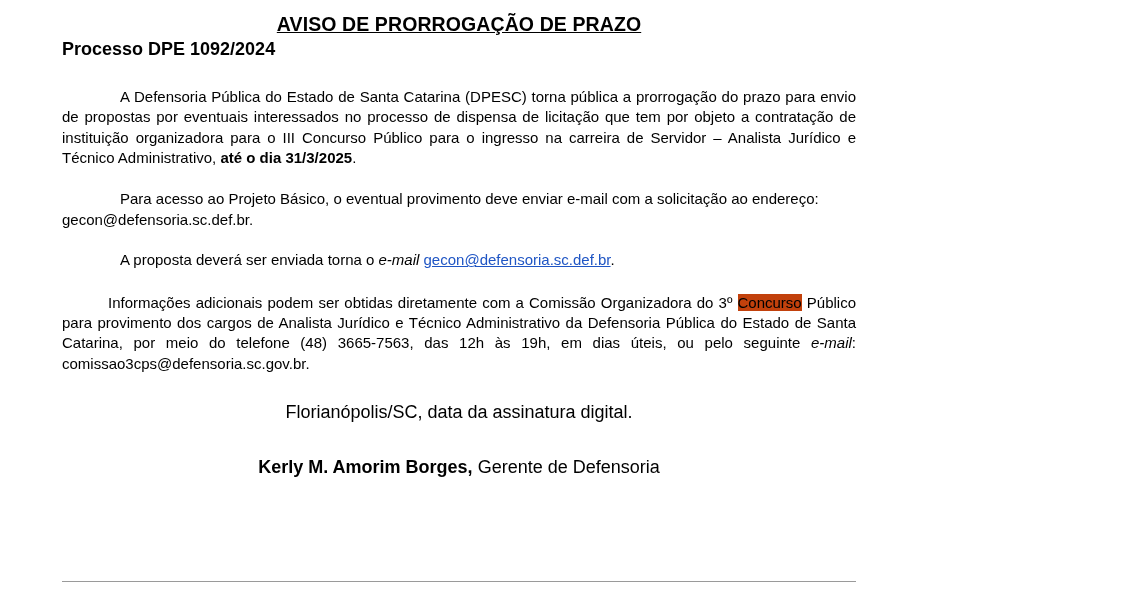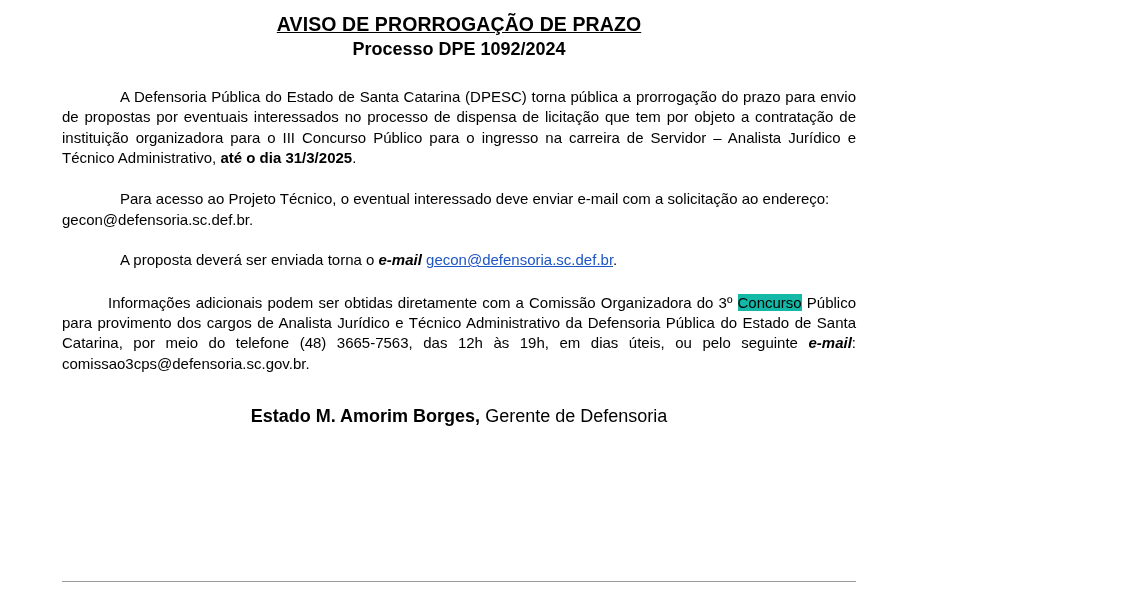--- a/index.html
+++ b/index.html
@@ -26,21 +26,21 @@
     font-size: 19.5px;
     font-weight: bold;
     line-height: 1.25;
     margin: 4px 0 0 0;
     letter-spacing: 0.1px;
   }
   .doc-title .underline {
     text-decoration: underline;
   }
   .doc-subtitle {
-    text-align: center;
+    text-align: left;
     font-size: 18px;
     font-weight: bold;
     line-height: 1.25;
     margin: 2px 0 4px 0;
   }
   .para {
     text-align: justify;
     text-justify: inter-word;
     font-size: 15px;
     line-height: 1.36;
@@ -54,49 +54,50 @@
   .para.no-just { text-align: left; }
   .center-line {
     text-align: center;
     font-size: 18px;
     line-height: 1.36;
     margin: 0;
   }
   .cl1 { margin-top: 26px; }
   .cl2 { margin-top: 30px; }
   b, .bold { font-weight: bold; }
-  i, .ital { font-style: italic; font-weight: bold; }
+  i, .ital { font-style: italic; }
   .link {
     color: #1f55c4;
     text-decoration: underline;
   }
   .hl {
-    background: #14b8a6;
+    background: #c2410c;
   }
   .rule {
     position: absolute;
     left: 62px;
     right: 58px;
     bottom: 24px;
     border-top: 1px solid #9a9a9a;
   }
 </style>
 </head>
 <body>
 
 <div class="page">
 
   <h1 class="doc-title"><span class="underline">AVISO DE PRORROGAÇÃO DE PRAZO</span></h1>
   <div class="doc-subtitle">Processo DPE 1092/2024</div>
 
   <p class="para p1"><span>A Defensoria Pública do Estado de Santa Catarina (DPESC) torna pública a prorrogação do prazo para envio de propostas por eventuais interessados no processo de dispensa de licitação que tem por objeto a contratação de instituição organizadora para o III Concurso Público para o ingresso na carreira de Servidor – Analista Jurídico e Técnico Administrativo, </span><b>até o dia 31/3/2025</b><span>.</span></p>
 
-  <p class="para p2 no-just"><span>Para acesso ao Projeto Técnico, o eventual interessado deve enviar e-mail com a solicitação ao endereço: </span><span>gecon@defensoria.sc.def.br</span><span>.</span></p>
+  <p class="para p2 no-just"><span>Para acesso ao Projeto Básico, o eventual provimento deve enviar e-mail com a solicitação ao endereço: </span><span>gecon@defensoria.sc.def.br</span><span>.</span></p>
 
   <p class="para p3 no-just"><span>A proposta deverá ser enviada torna o </span><i>e-mail</i><span> </span><a class="link" href="#">gecon@defensoria.sc.def.br</a><span>.</span></p>
 
   <p class="para p4"><span>Informações adicionais podem ser obtidas diretamente com a Comissão Organizadora do 3º </span><span class="hl">Concurso</span><span> Público para provimento dos cargos de Analista Jurídico e Técnico Administrativo da Defensoria Pública do Estado de Santa Catarina, por meio do telefone (48) 3665-7563, das 12h às 19h, em dias úteis, ou pelo seguinte </span><i>e-mail</i><span>: comissao3cps@defensoria.sc.gov.br.</span></p>
 
+  <p class="center-line cl1">Florianópolis/SC, data da assinatura digital.</p>
 
-  <p class="center-line cl2"><b>Estado M. Amorim Borges,</b><span> Gerente de Defensoria</span></p>
+  <p class="center-line cl2"><b>Kerly M. Amorim Borges,</b><span> Gerente de Defensoria</span></p>
 
   <div class="rule"></div>
 </div>
 
 </body></html>

